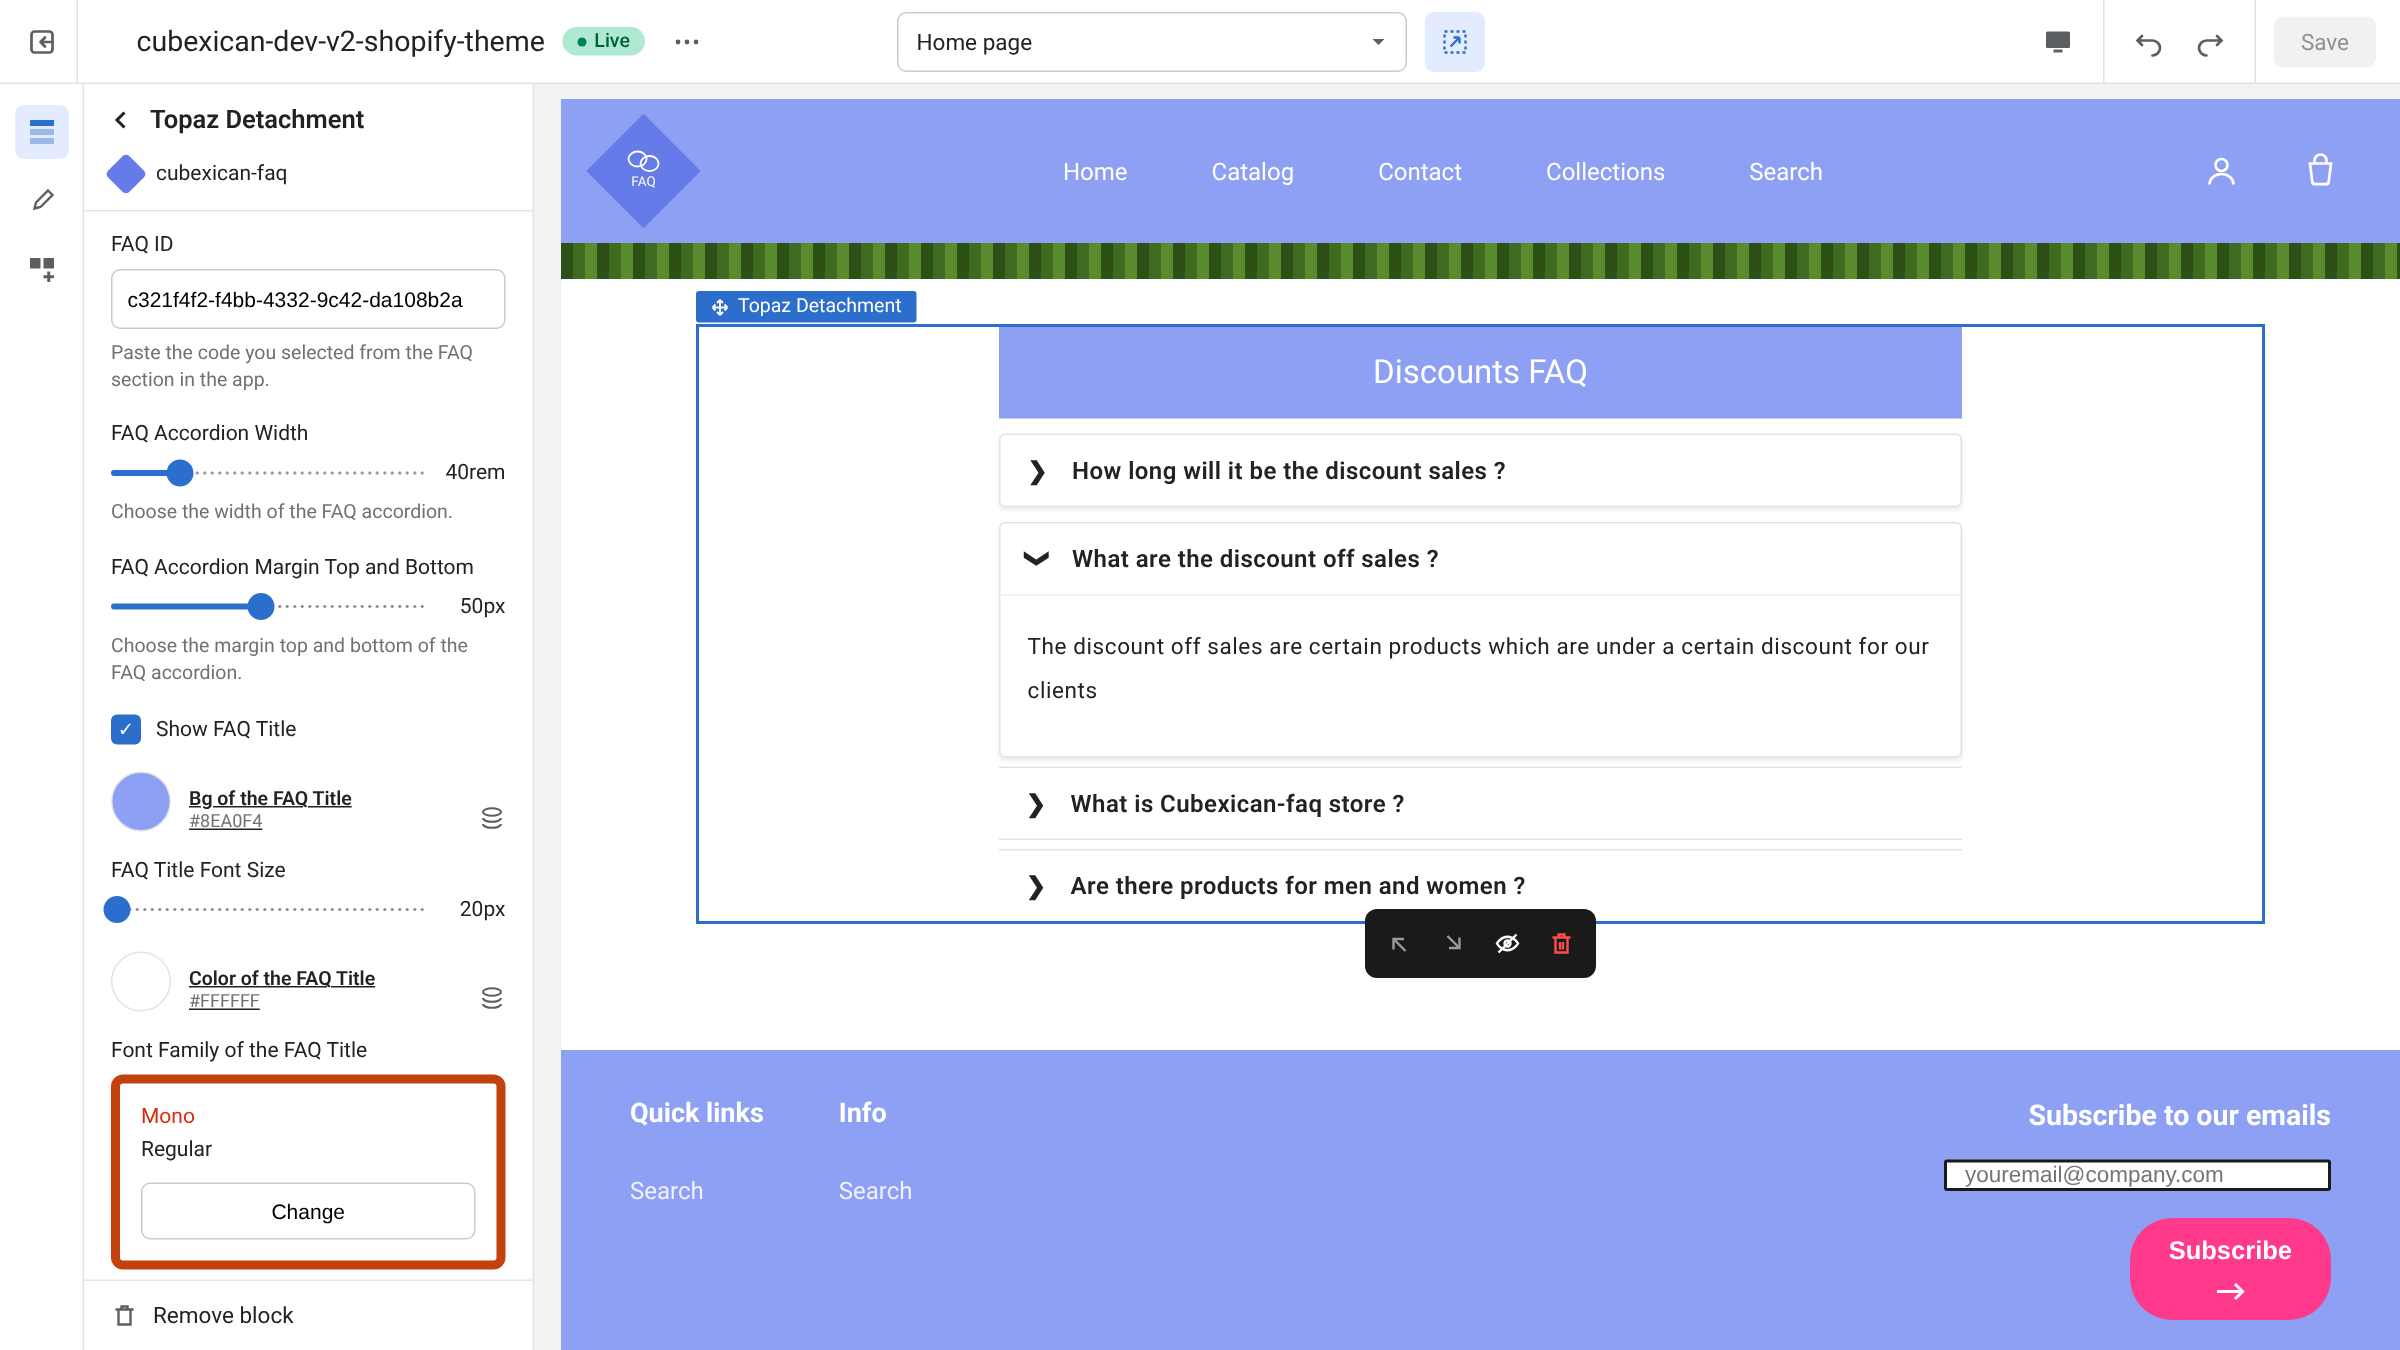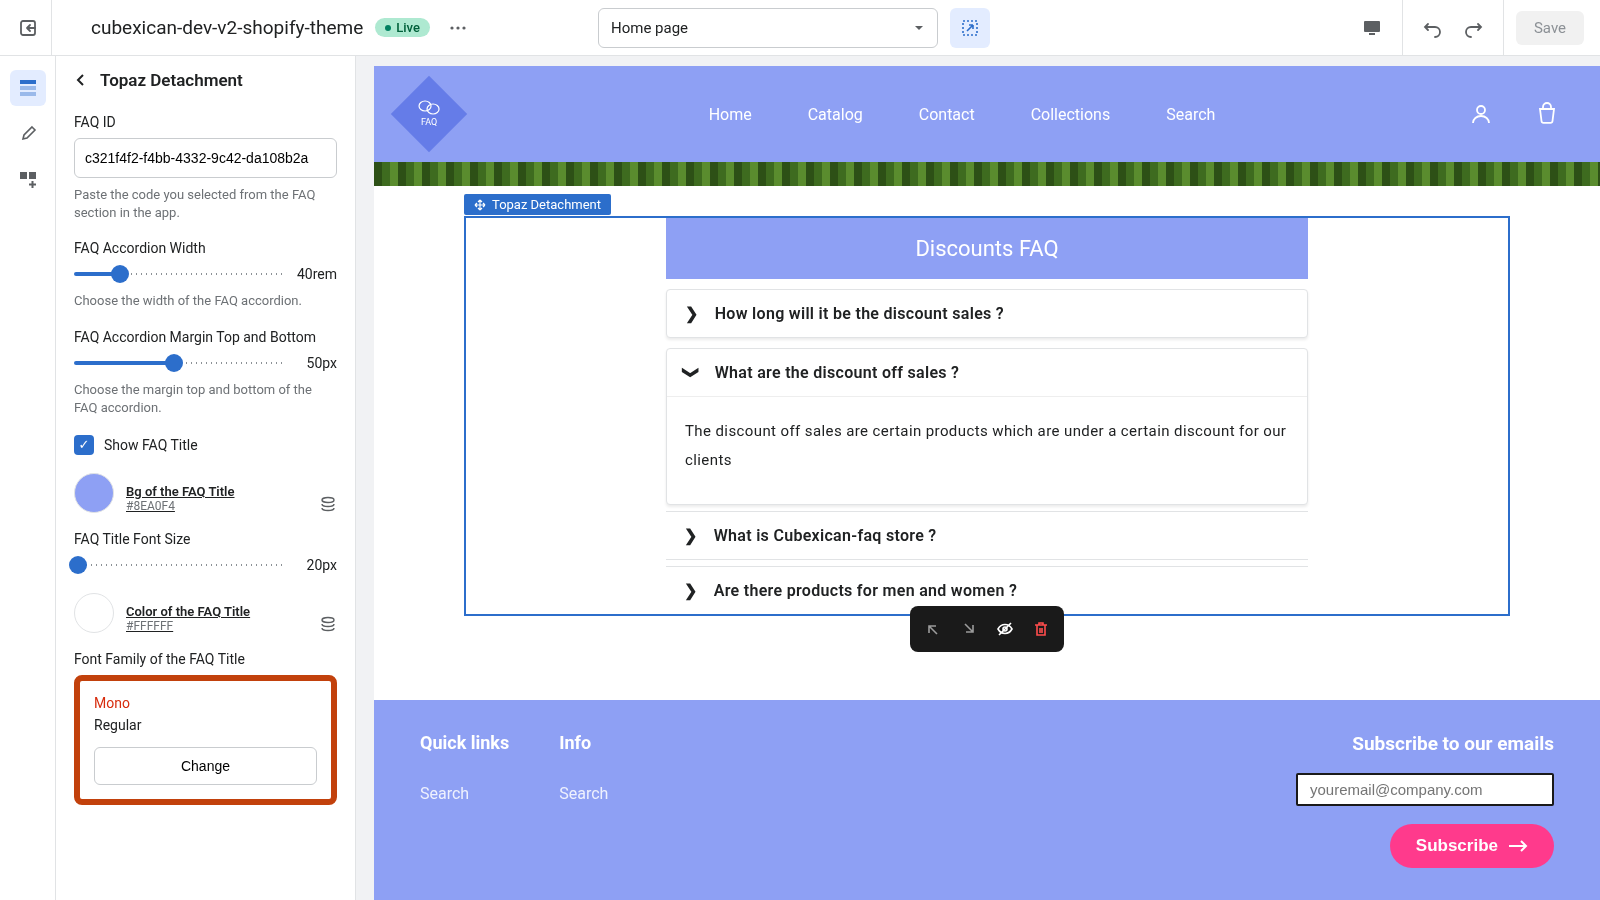--- a/index.html
+++ b/index.html
@@ -96,21 +96,21 @@
 .floating-toolbar { position: absolute; left: 50%; transform: translateX(-50%); bottom: 248px; background: #1a1a1a; border-radius: 8px; display: flex; padding: 6px; gap: 2px; }
 .ft-btn { width: 34px; height: 34px; display: flex; align-items: center; justify-content: center; border-radius: 4px; }
 
 .site-footer { background: #8ea0f4; color: #fff; padding: 32px 46px; position: absolute; bottom: 0; left: 0; right: 0; height: 200px; display: flex; }
 .footer-col { margin-right: 50px; }
 .footer-col h3 { font-size: 18px; font-weight: 700; margin-bottom: 31px; }
 .footer-col a { color: rgba(255,255,255,0.85); font-size: 16px; text-decoration: none; }
 .footer-right { margin-left: auto; display: flex; flex-direction: column; align-items: flex-end; }
 .footer-right h3 { font-size: 19px; font-weight: 700; margin-bottom: 18px; }
 .email-input { width: 258px; height: 46px; border: 2px solid #1a1a1a; border-radius: 2px; padding: 0 12px; font-size: 15px; margin-bottom: 18px; background: #fff;}
-.subscribe-btn { background: #ff3a8c; color: #fff; border: none; border-radius: 28px; padding: 12px 26px; font-size: 17px; font-weight: 600; display: flex; align-items: center; gap: 10px; cursor: pointer; }
+.subscribe-btn { background: #ff3a8c; color: #fff; border: none; border-radius: 28px; padding: 12px 26px; font-size: 17px; font-weight: 600; display: flex; align-items: center; gap: 10px; cursor: pointer; flex-direction: column; }
 
 svg { display: block; }
 </style>
 </head>
 <body>
 
 <div class="topbar">
   <div class="topbar-left">
     <div class="exit-btn">
       <svg width="20" height="20" viewBox="0 0 20 20" fill="none" stroke="#5c5f62" stroke-width="1.8">
@@ -190,20 +190,24 @@
   </div>
 
   <div class="sidebar">
     <div class="sidebar-header">
       <span class="back-chevron">
         <svg width="14" height="14" viewBox="0 0 14 14" fill="none" stroke="#202223" stroke-width="2">
             <path d="M9 2L4 7l5 5"></path>
           </svg>
       </span>
       <span class="sidebar-title">Topaz Detachment</span>
+    </div>
+    <div class="app-row">
+      <span class="app-icon"></span>
+      <span class="app-name">cubexican-faq</span>
     </div>
 
     <div class="sidebar-body">
 
       <div class="field">
         <div class="field-label">FAQ ID</div>
         <input class="text-input" value="c321f4f2-f4bb-4332-9c42-da108b2a" style="">
         <div class="help-text">Paste the code you selected from the FAQ section in the app.</div>
       </div>
 
@@ -278,20 +282,26 @@
         <div class="field-label">Font Family of the FAQ Title</div>
         <div class="font-box">
           <div class="font-mono">Mono</div>
           <div class="font-regular">Regular</div>
           <button class="change-btn">Change</button>
         </div>
       </div>
 
     </div>
 
+    <div class="sidebar-footer">
+      <svg width="18" height="18" viewBox="0 0 18 18" fill="none" stroke="#5c5f62" stroke-width="1.6">
+          <path d="M3 5h12M7 5V3h4v2M5 5v10h8V5"></path>
+        </svg>
+      <span>Remove block</span>
+    </div>
   </div>
 
   <div class="canvas">
     <div class="preview">
 
       <div class="site-nav">
         <div class="logo">
           <div class="logo-inner">
             <svg width="22" height="16" viewBox="0 0 22 16" fill="none" stroke="#fff" stroke-width="1.2">
                 <ellipse cx="7" cy="6" rx="6" ry="5"></ellipse>

